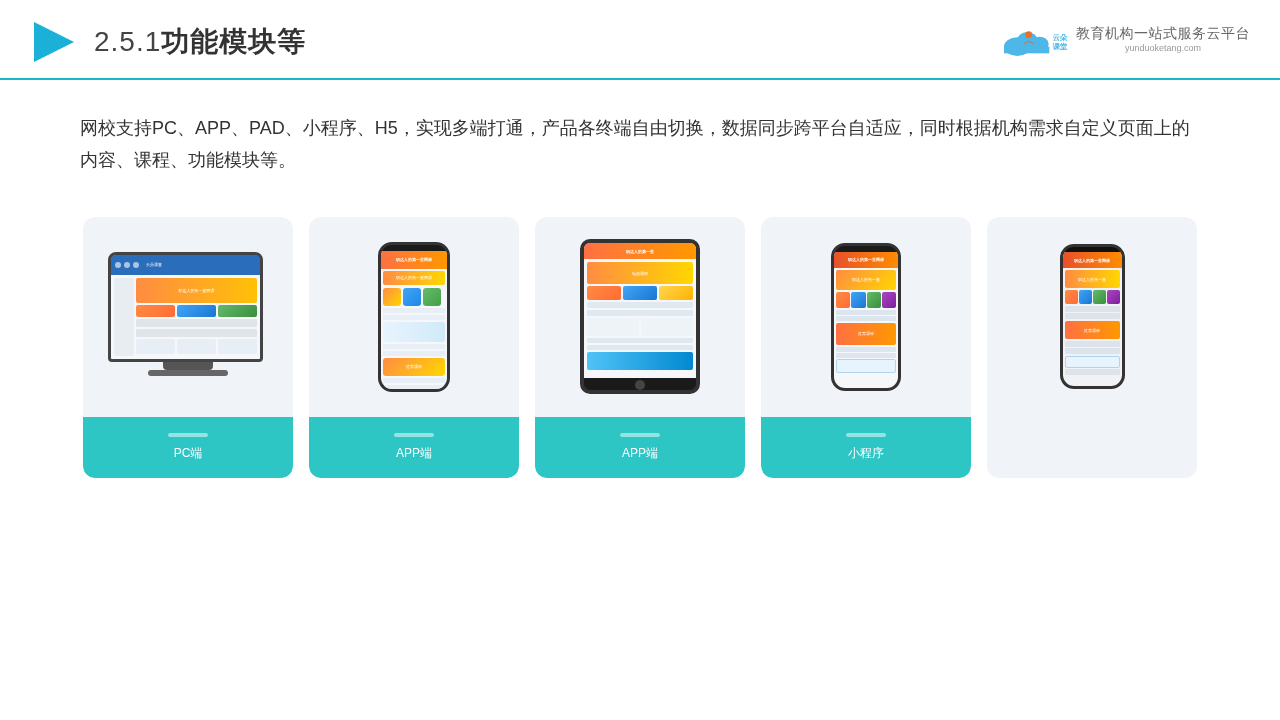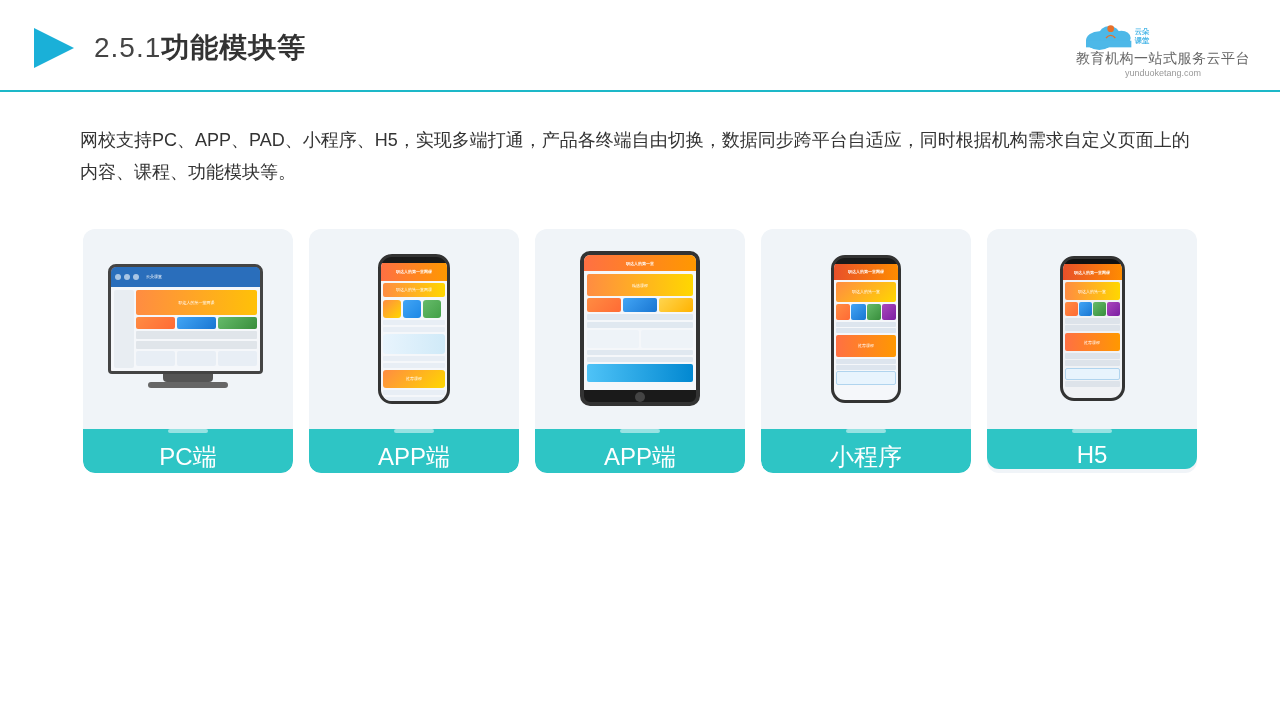--- a/index.html
+++ b/index.html
@@ -33,22 +33,22 @@
       font-weight: bold;
       color: #333;
       letter-spacing: 1px;
     }
     .header-title span.number {
       font-weight: normal;
       color: #444;
     }
     .logo-area {
       display: flex;
-      flex-direction: column;
-      align-items: flex-start;
+      flex-direction: row;
+      align-items: center;
       gap: 2px;
     }
     .logo-icon {
       display: flex;
       align-items: center;
       gap: 6px;
     }
     .cloud-svg {
       width: 80px;
       height: 36px;
@@ -97,22 +97,22 @@
       align-items: center;
       justify-content: center;
       padding: 16px;
     }
 
     .card-label {
       width: 100%;
       background: #2ec5c5;
       color: white;
       text-align: center;
-      font-size: 24px;
-      padding: 0 0;
+      font-size: 12px;
+      padding: 16px 0;
       font-weight: 500;
       border-radius: 0 0 12px 12px;
       position: relative;
     }
     .card-label::before {
       content: '';
       display: block;
       width: 40px;
       height: 4px;
       background: rgba(255,255,255,0.5);
@@ -553,16 +553,15 @@
               <span style="font-size:4px;color:white;">推荐课程</span>
             </div>
             <div class="mini-phone-row" style="margin-top:1px;"></div>
             <div class="mini-phone-row"></div>
             <div style="height:12px;background:#e8f4fd;border-radius:2px;border:1px solid #b0d4ee;margin-top:1px;"></div>
             <div class="mini-phone-row"></div>
           </div>
         </div>
       </div>
     </div>
-    <div class="card-label">H5</div>
   </div>
 
 </div>
 
 </body></html>

